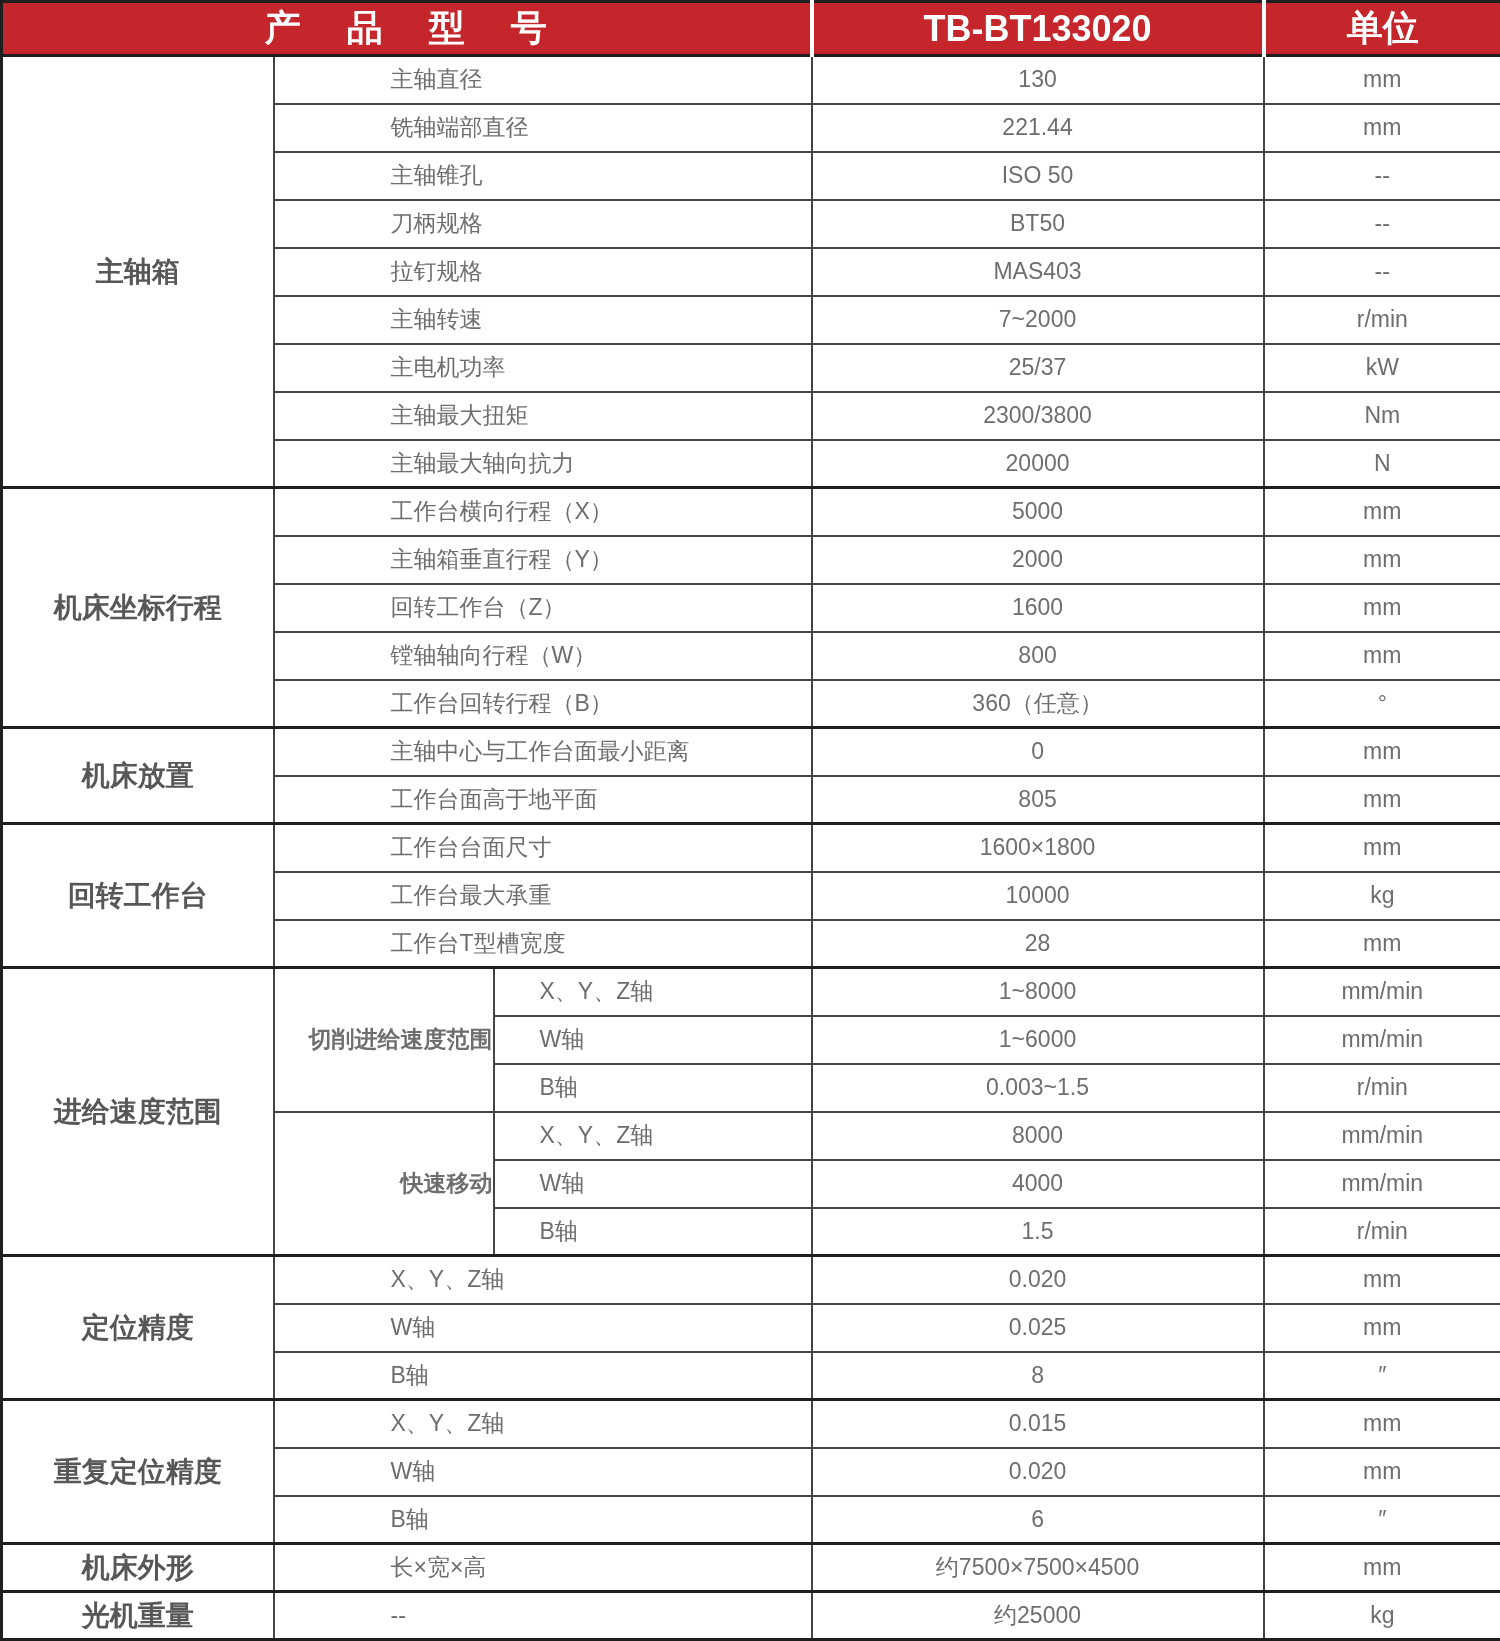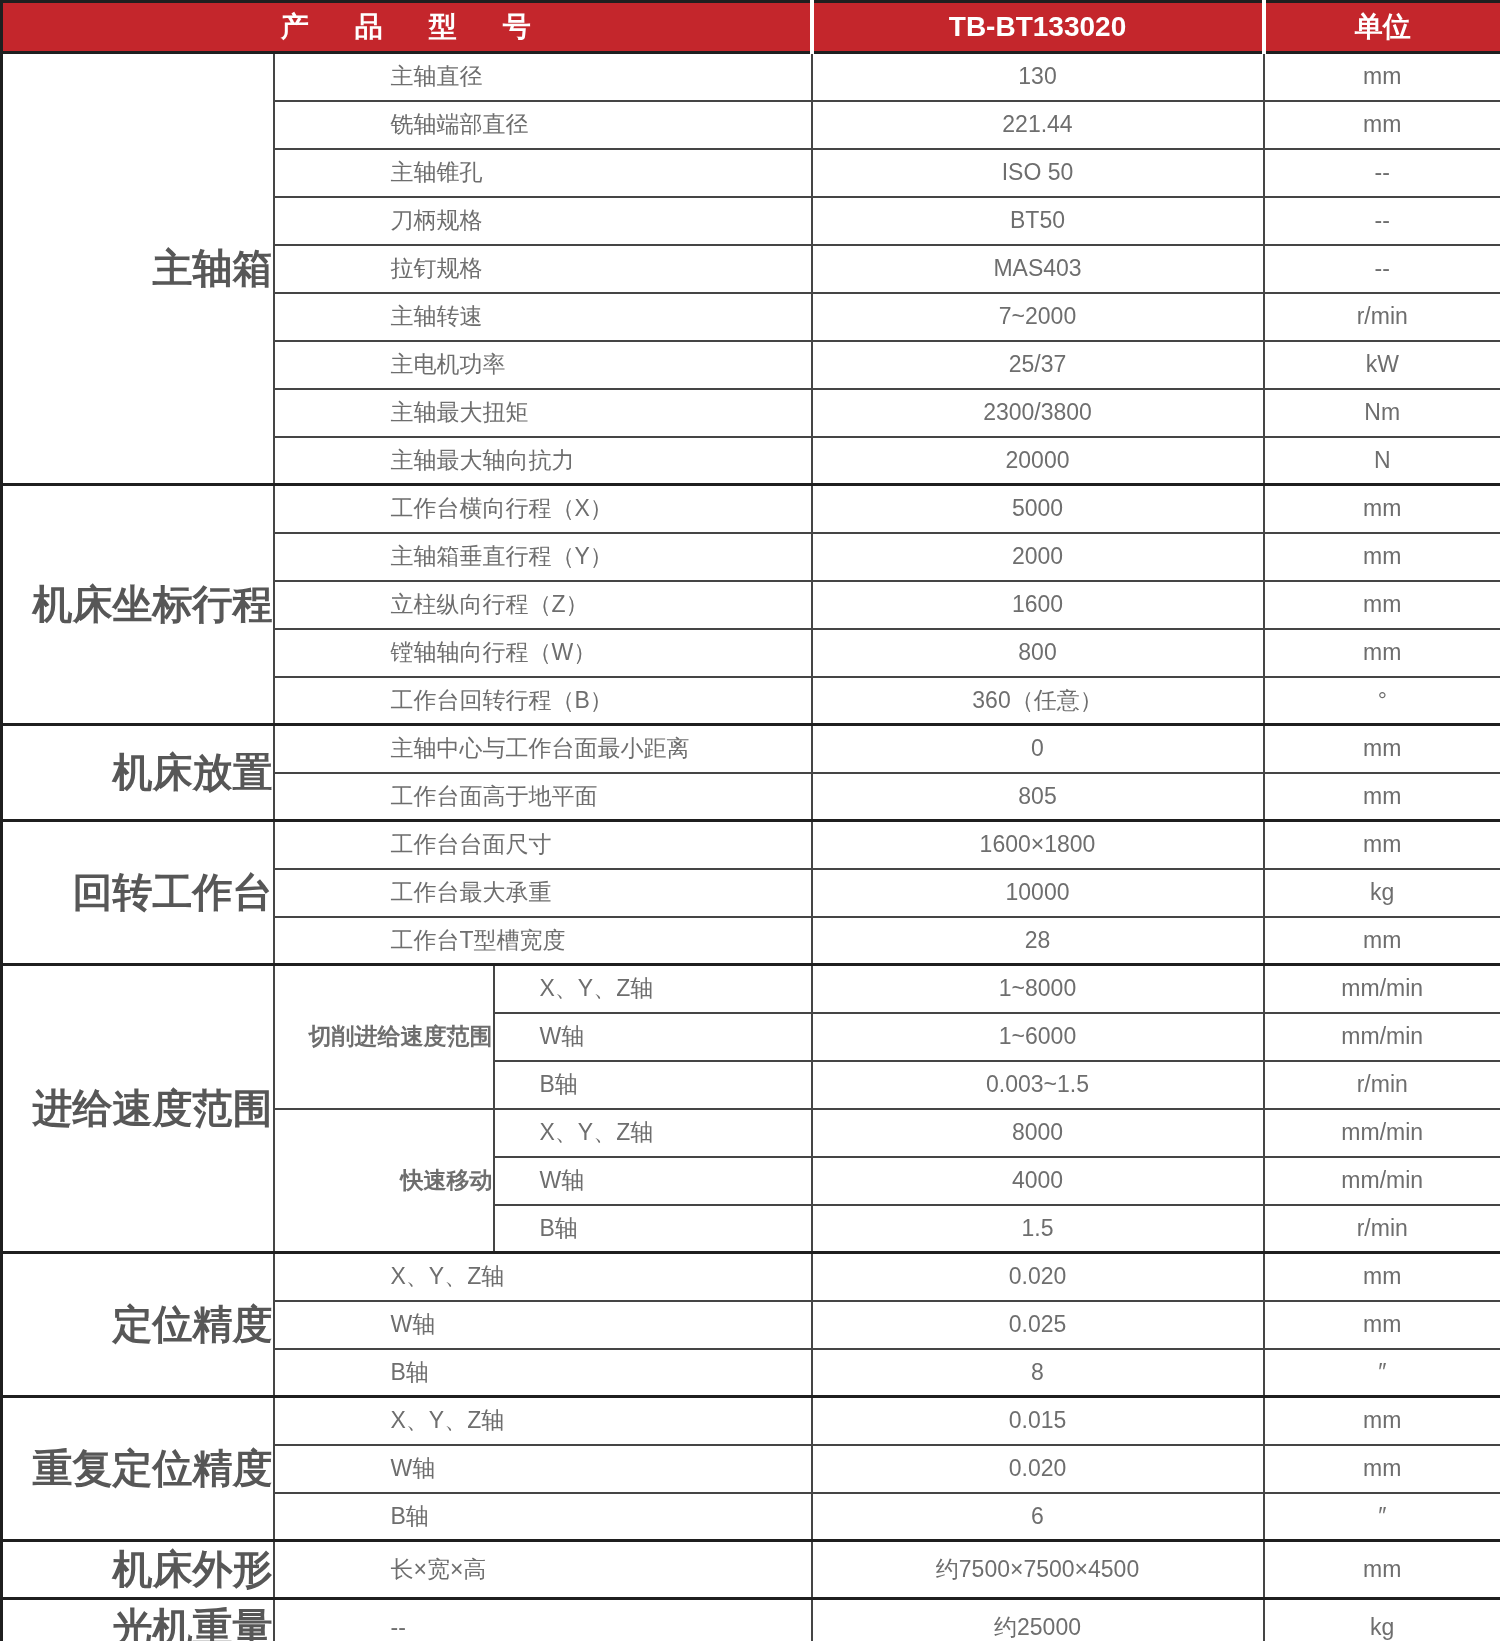--- a/index.html
+++ b/index.html
@@ -22,42 +22,42 @@
     border-collapse:collapse;
     table-layout:fixed;
     border:3px solid var(--border-strong);
   }
   
   thead tr{height:51px;}
   thead td{
     background:var(--header-bg);
     color:var(--header-text);
     font-weight:bold;
-    font-size:28px;
+    font-size:36px;
     text-align:center;
     border:none;
     border-bottom:3px solid var(--border-strong);
   }
   thead td.hdr-divider{border-right:4px solid #FFFFFF;}
   thead td.product-label{letter-spacing:46px;padding-left:46px;}
   
   tbody tr{height:48px;}
   tbody td{
     border:2px solid var(--border-inner);
     color:var(--body-text);
     font-size:23px;
     padding:0;
     overflow:hidden;
     white-space:nowrap;
   }
   tbody tr.group-start > td{border-top:3px solid var(--border-strong);}
   td.group-cell{
-    text-align:right;
+    text-align:center;
     font-weight:bold;
-    font-size:40px;
+    font-size:28px;
     color:var(--group-text);
   }
   td.subgroup-cell{text-align:right;font-weight:bold;}
   td.label-cell{text-align:left;padding-left:116px;}
   td.axis-cell{text-align:left;padding-left:45px;}
   td.value-cell{text-align:center;border-radius:17px;}
   td.unit-cell{text-align:center;margin-left:31px;}
 </style>
 </head>
 <body>
@@ -129,21 +129,21 @@
         <td class="label-cell" colspan="2">工作台横向行程（X）</td>
         <td class="value-cell">5000</td>
         <td class="unit-cell">mm</td>
       </tr>
       <tr class="">
         <td class="label-cell" colspan="2">主轴箱垂直行程（Y）</td>
         <td class="value-cell">2000</td>
         <td class="unit-cell">mm</td>
       </tr>
       <tr class="">
-        <td class="label-cell" colspan="2">立柱纵向行程（Z）</td>
+        <td class="label-cell" colspan="2">回转工作台（Z）</td>
         <td class="value-cell">1600</td>
         <td class="unit-cell">mm</td>
       </tr>
       <tr class="">
         <td class="label-cell" colspan="2">镗轴轴向行程（W）</td>
         <td class="value-cell">800</td>
         <td class="unit-cell">mm</td>
       </tr>
       <tr class="">
         <td class="label-cell" colspan="2">工作台回转行程（B）</td>

